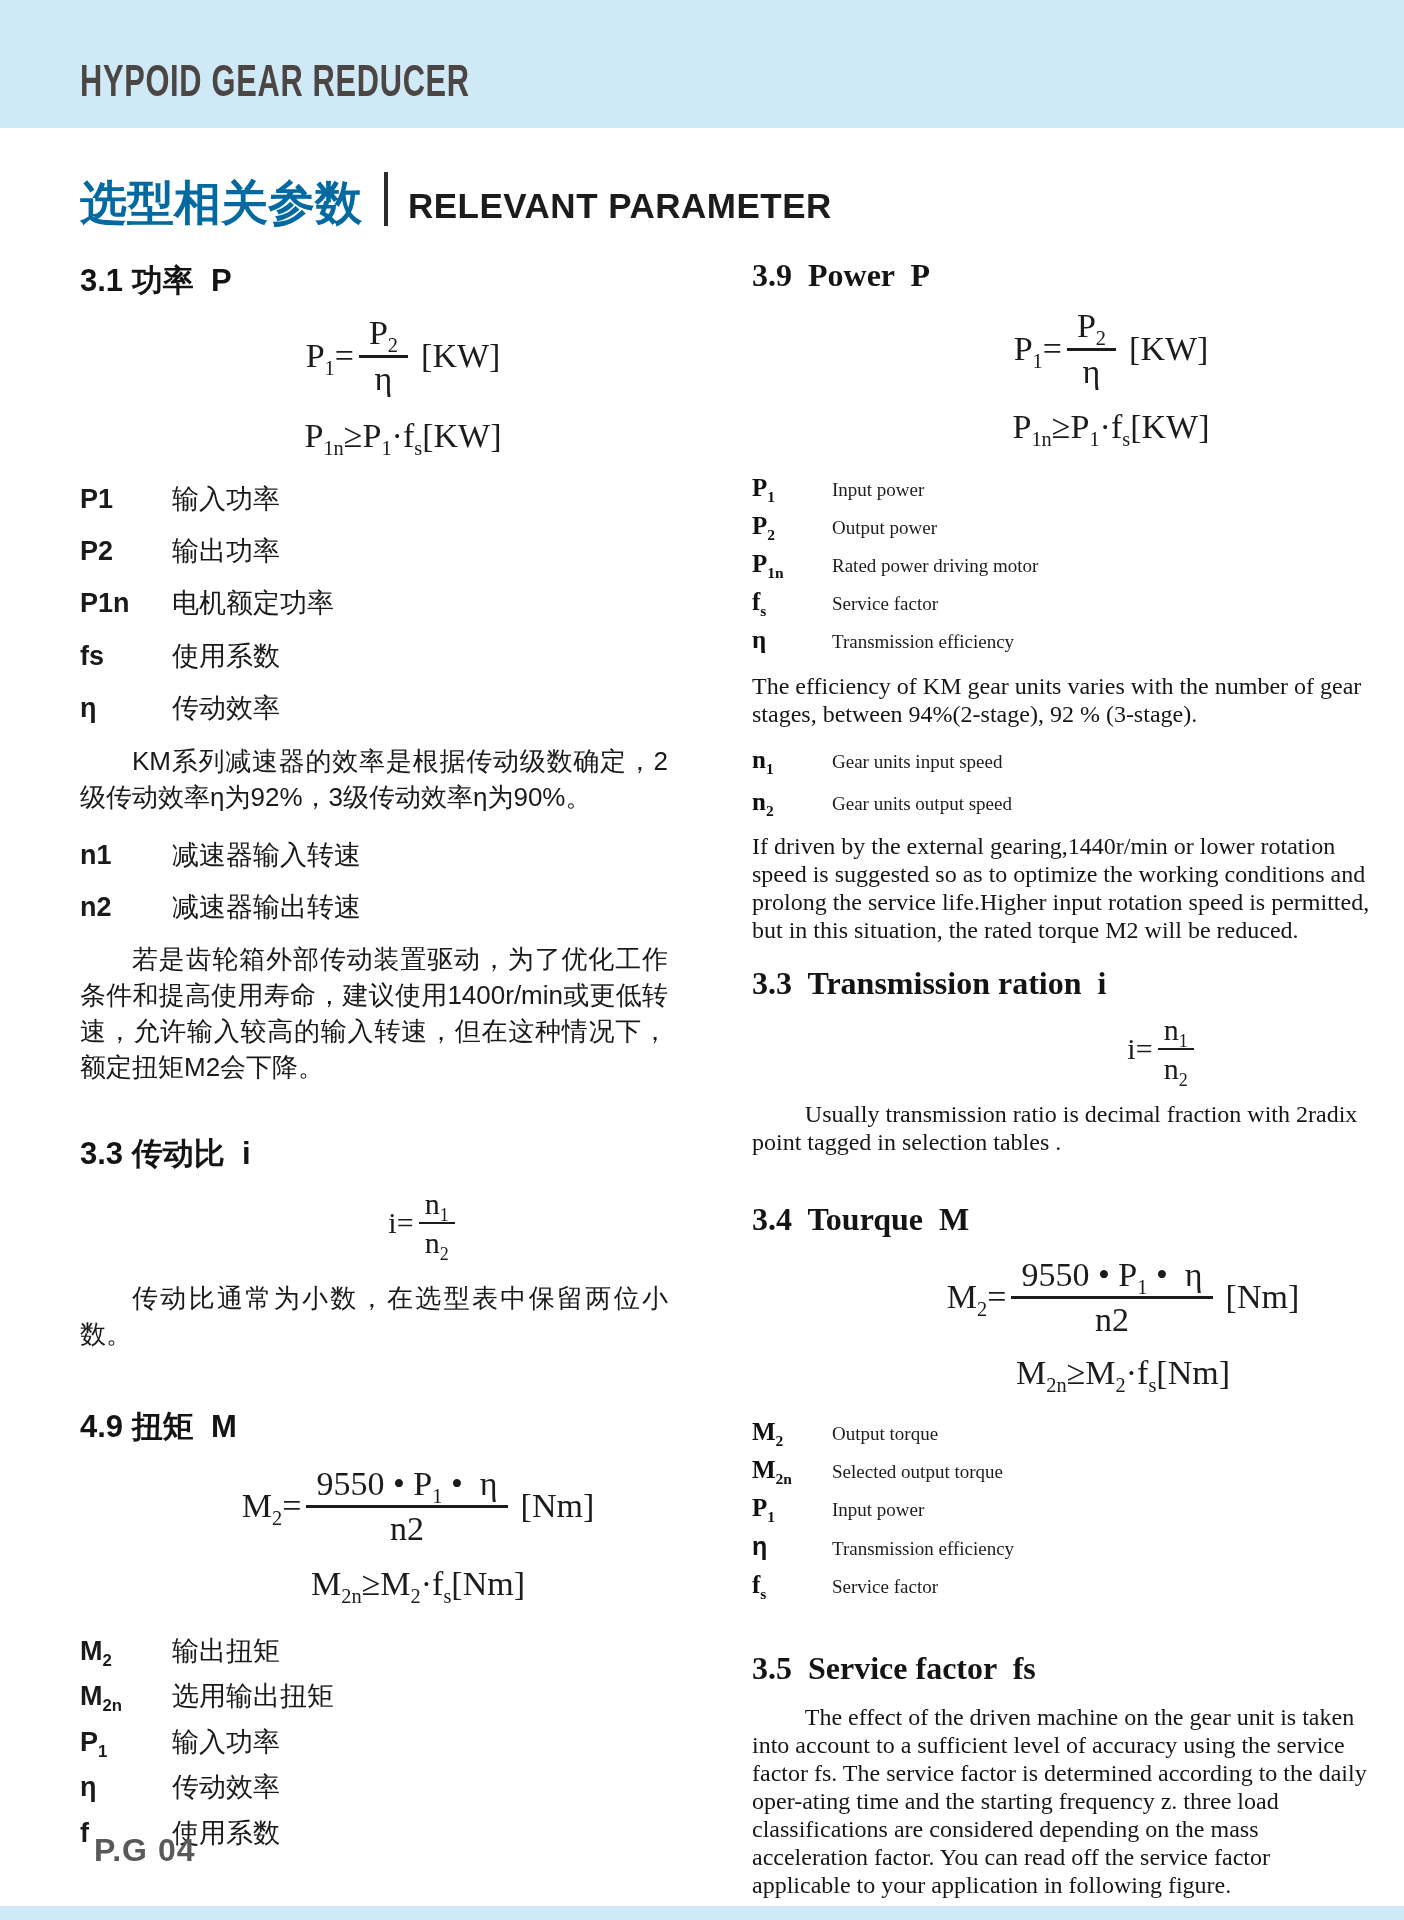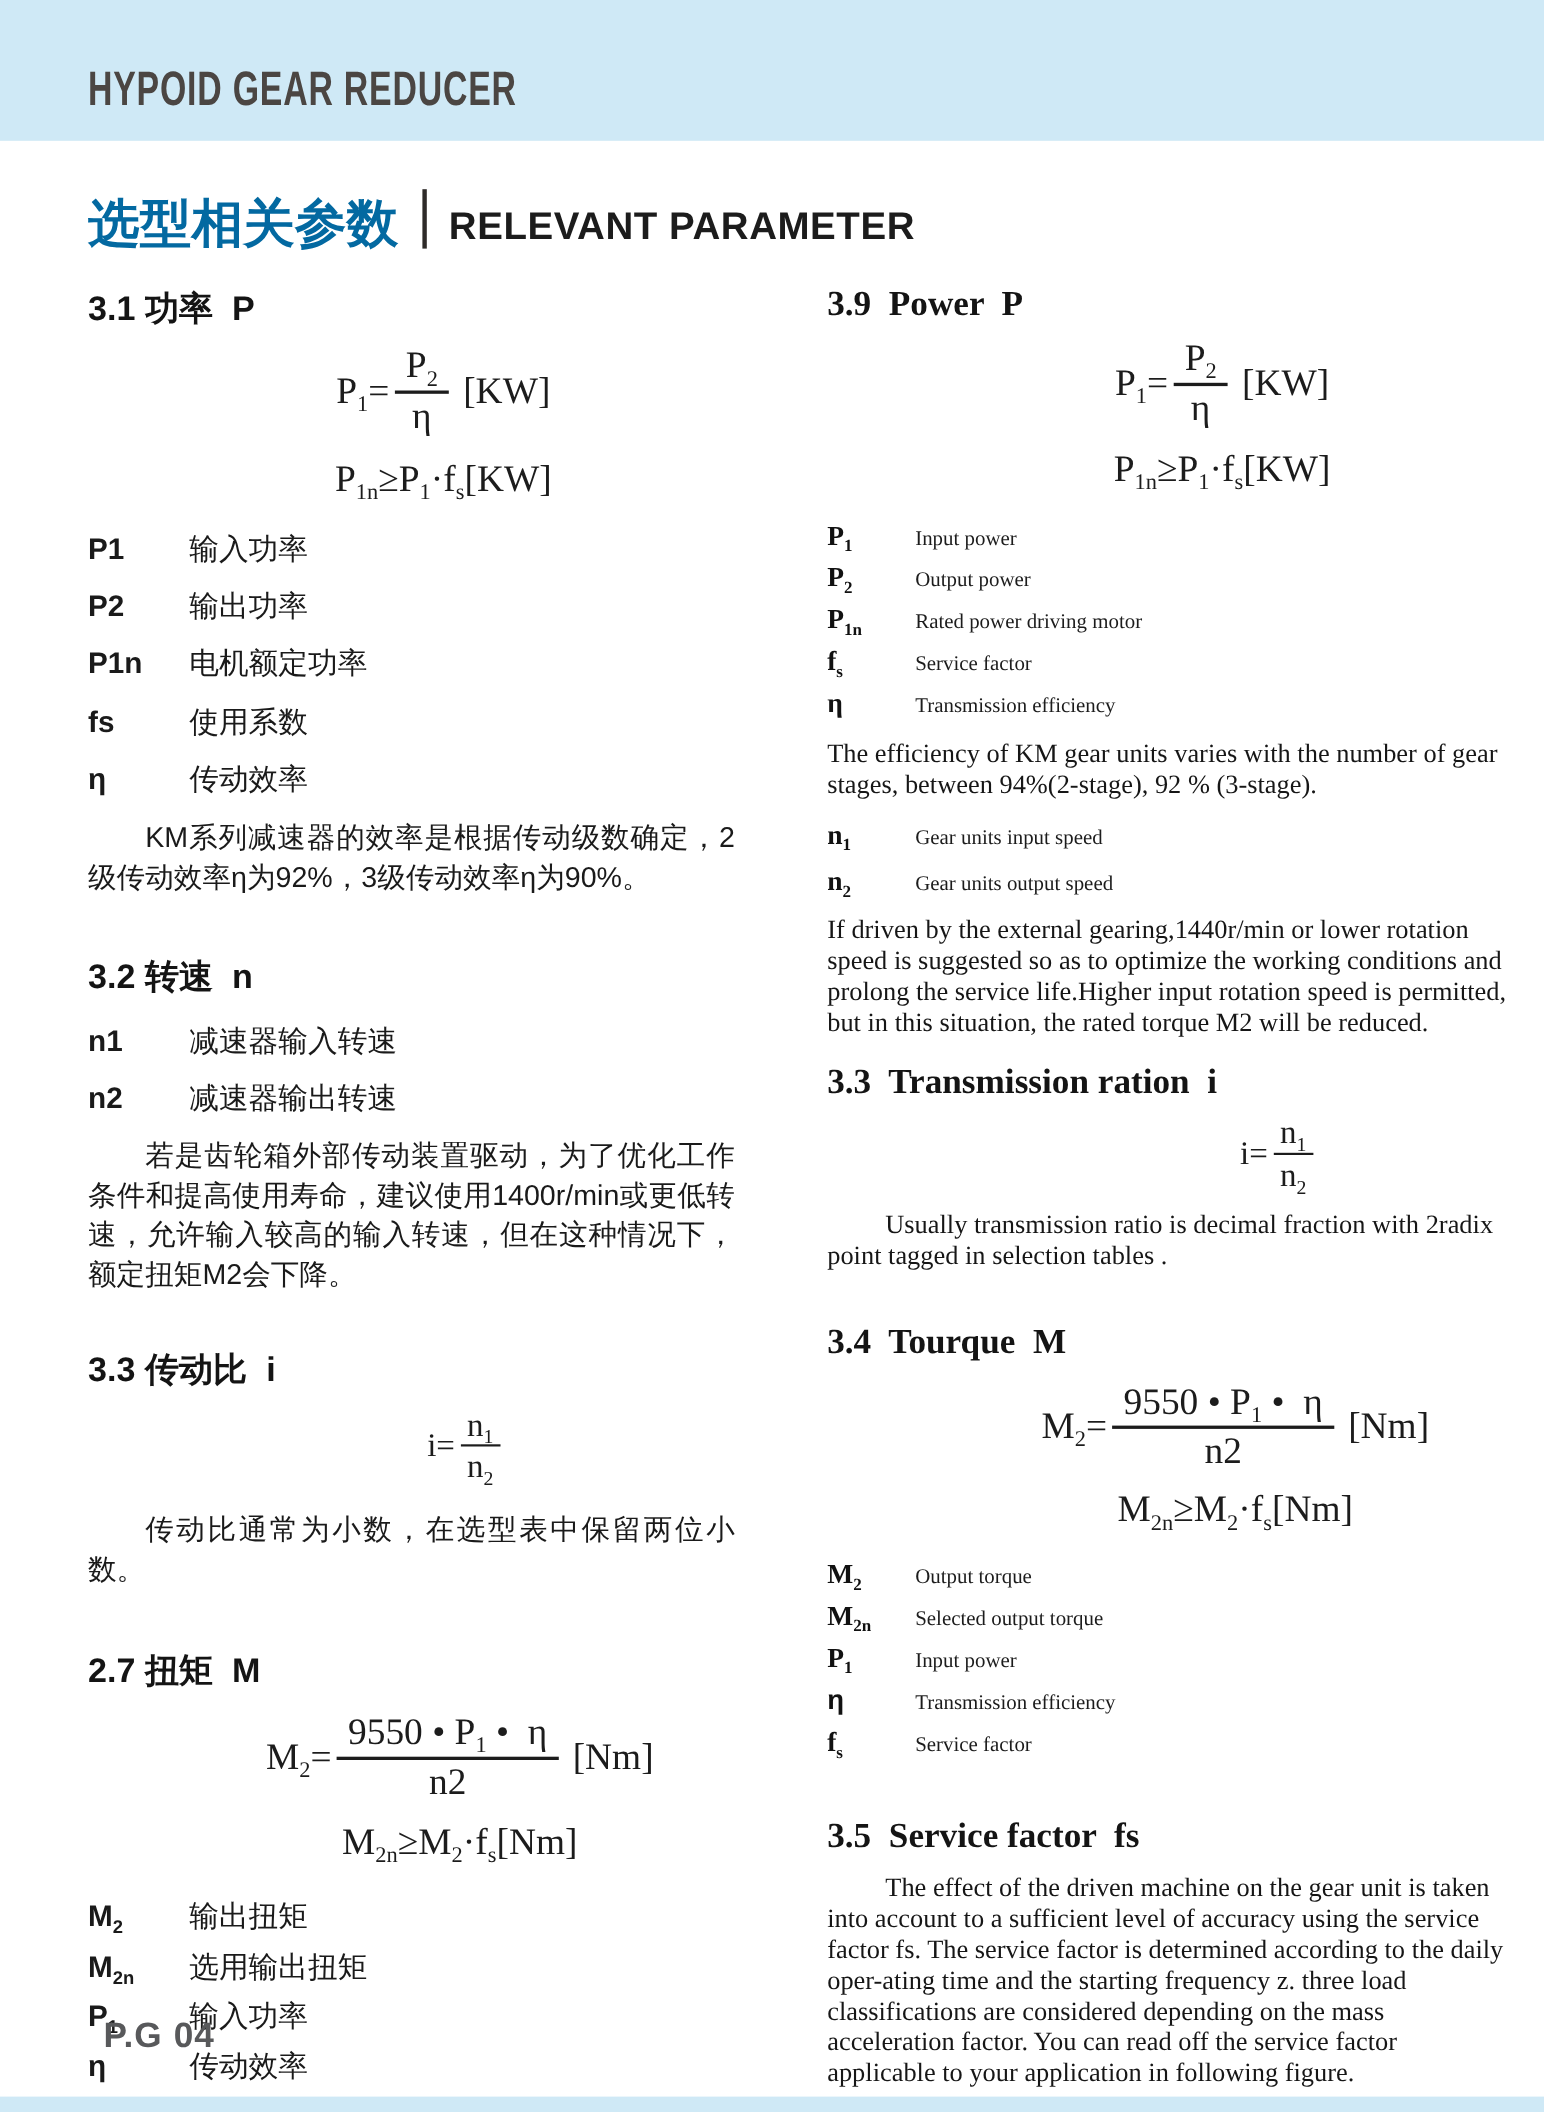--- a/index.html
+++ b/index.html
@@ -111,21 +111,20 @@
         <span class="pval">使用系数</span>
       </div>
     <div class="prow">
         <span class="plabel"><span>η</span><sub></sub></span>
         <span class="pval">传动效率</span>
       </div>
   </div>
 
   <div class="note-zh ind-zh" style="margin-top:12px;">KM系列减速器的效率是根据传动级数确定，2级传动效率η为92%，3级传动效率η为90%。</div>
 
-  <div class="h-zh" style="margin-top:54px;">3.2 转速  n</div>
 
   <div class="left-params" style="margin-top:22px;">
     <div class="prow">
         <span class="plabel"><span>n1</span><sub></sub></span>
         <span class="pval">减速器输入转速</span>
       </div>
     <div class="prow">
         <span class="plabel"><span>n2</span><sub></sub></span>
         <span class="pval">减速器输出转速</span>
       </div>
@@ -138,21 +137,21 @@
   <div class="formula" style="margin:16px 0 0 100px;font-size:30px;">
     <span><span>i</span><span>=</span></span>
     <span class="frac">
       <span class="num" style="border-bottom-width:2px;padding:0 6px 2px;"><span>n</span><sub>1</sub></span>
       <span class="den"><span>n</span><sub>2</sub></span>
     </span>
   </div>
 
   <div class="note-zh ind-zh" style="margin-top:22px;">传动比通常为小数，在选型表中保留两位小数。</div>
 
-  <div class="h-zh" style="margin-top:56px;">2.7 扭矩  M</div>
+  <div class="h-zh" style="margin-top:56px;">4.9 扭矩  M</div>
 
   <div class="formula" style="margin:20px 0 0 88px;">
     <span><span>M</span><sub>2</sub><span>=</span></span>
     <span class="frac">
       <span class="num"><span>9550 • P</span><sub>1</sub><span> •  η</span></span>
       <span class="den">n2</span>
     </span>
     <span class="unit">[Nm]</span>
   </div>
 

